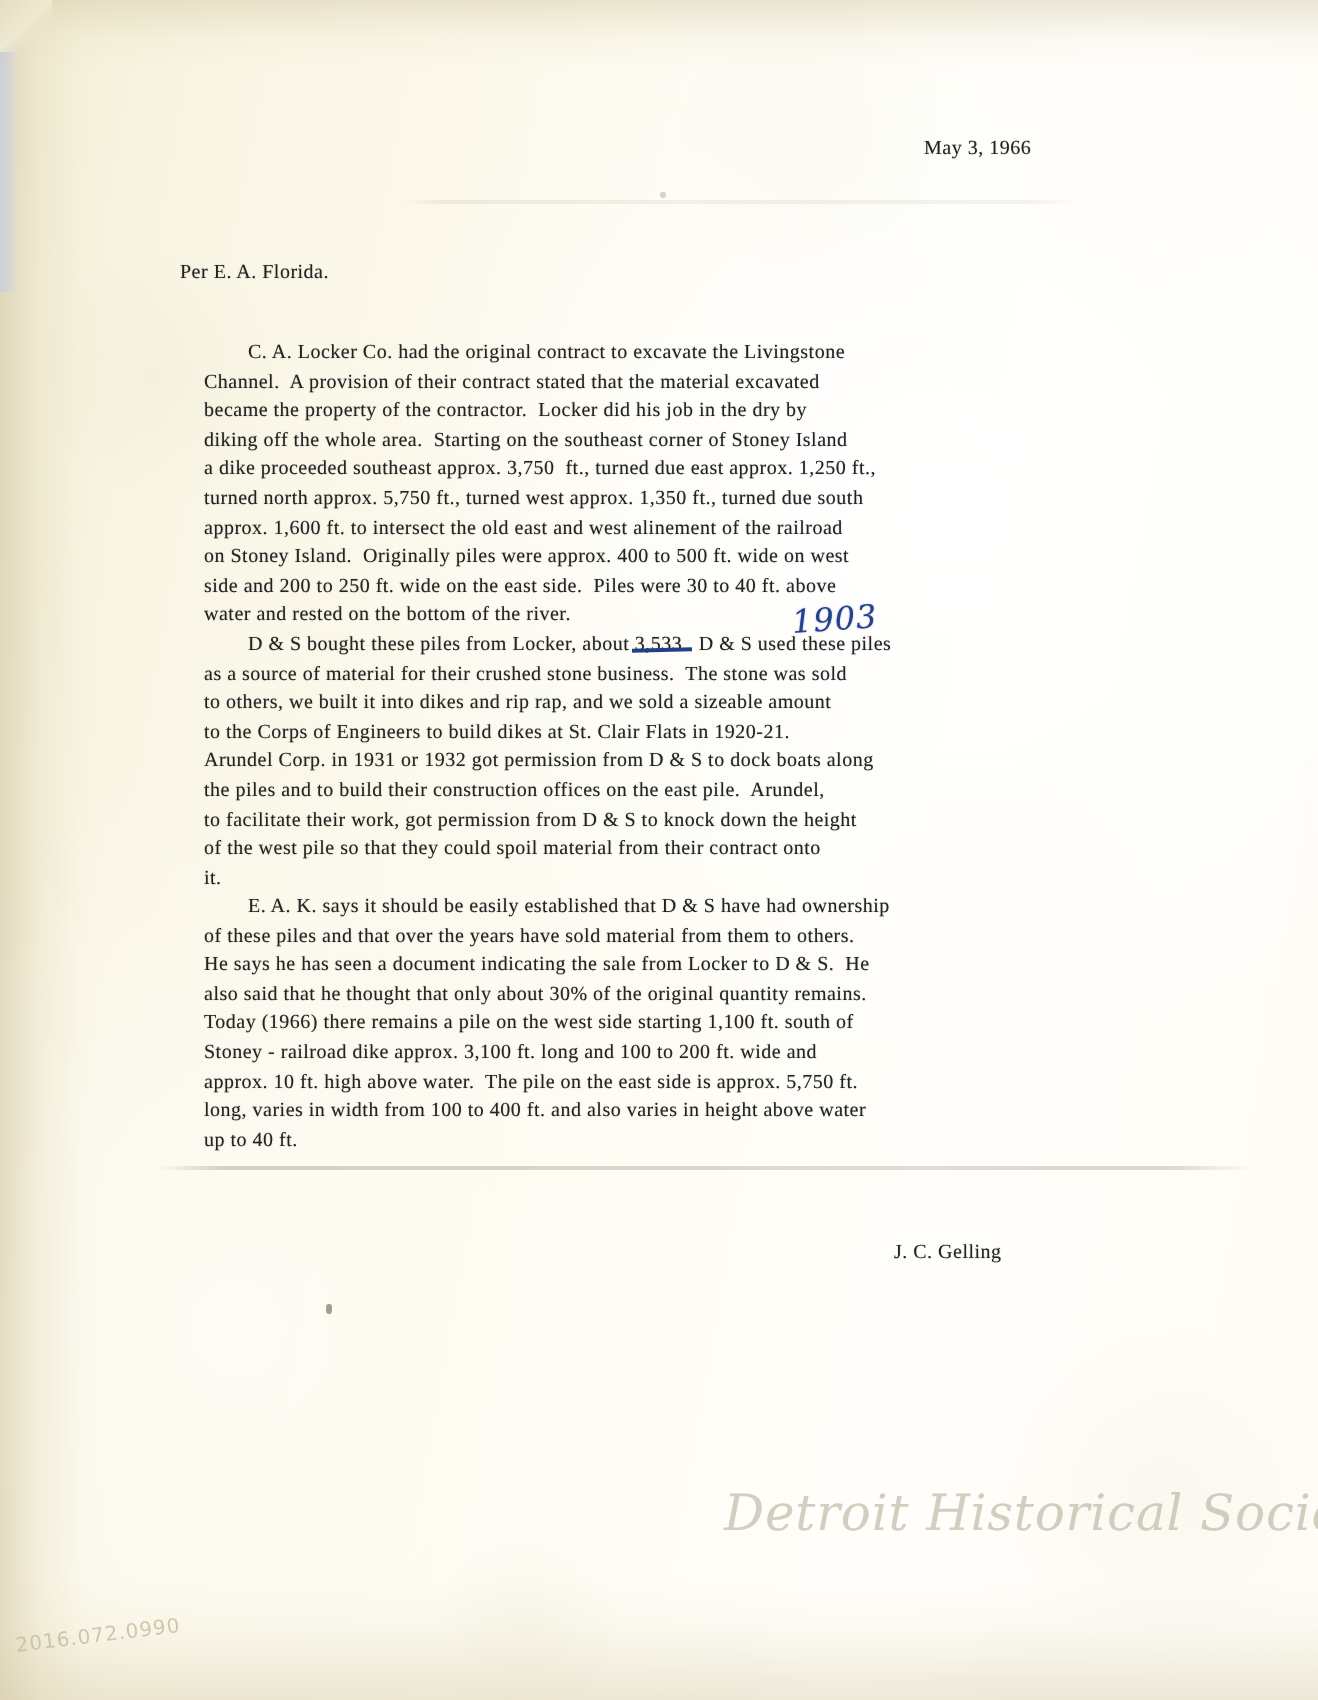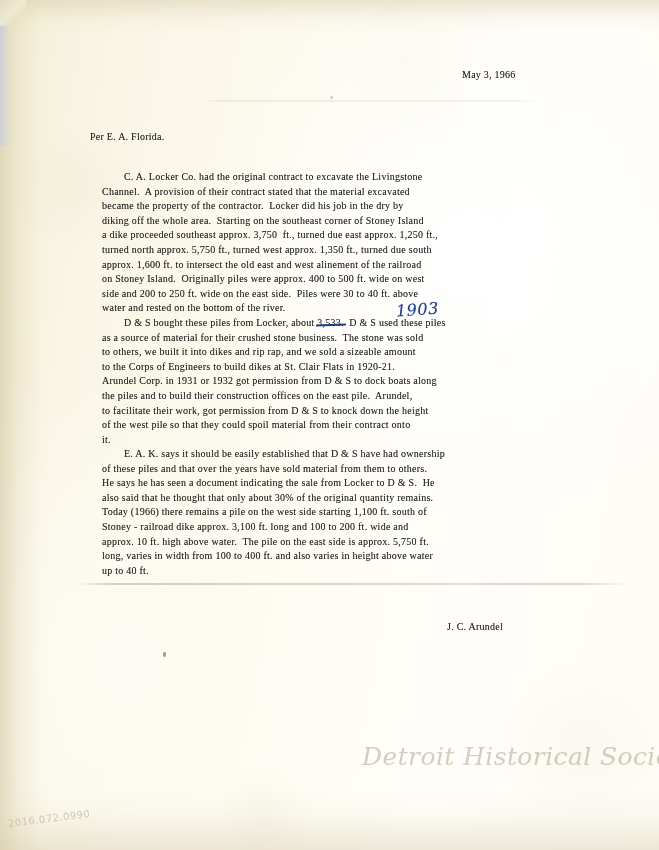--- a/index.html
+++ b/index.html
@@ -210,19 +210,19 @@
 of these piles and that over the years have sold material from them to others.
 He says he has seen a document indicating the sale from Locker to D &amp; S.  He
 also said that he thought that only about 30% of the original quantity remains.
 Today (1966) there remains a pile on the west side starting 1,100 ft. south of
 Stoney - railroad dike approx. 3,100 ft. long and 100 to 200 ft. wide and
 approx. 10 ft. high above water.  The pile on the east side is approx. 5,750 ft.
 long, varies in width from 100 to 400 ft. and also varies in height above water
 up to 40 ft.</div>
 
 
-  <div class="typed" id="signature-line">J. C. Arundel</div>
+  <div class="typed" id="signature-line">J. C. Gelling</div>
 
   <div id="watermark">Detroit Historical Society</div>
 
   <div id="accession-stamp">2016.072.0990</div>
 
 </div>
 
 </body></html>

